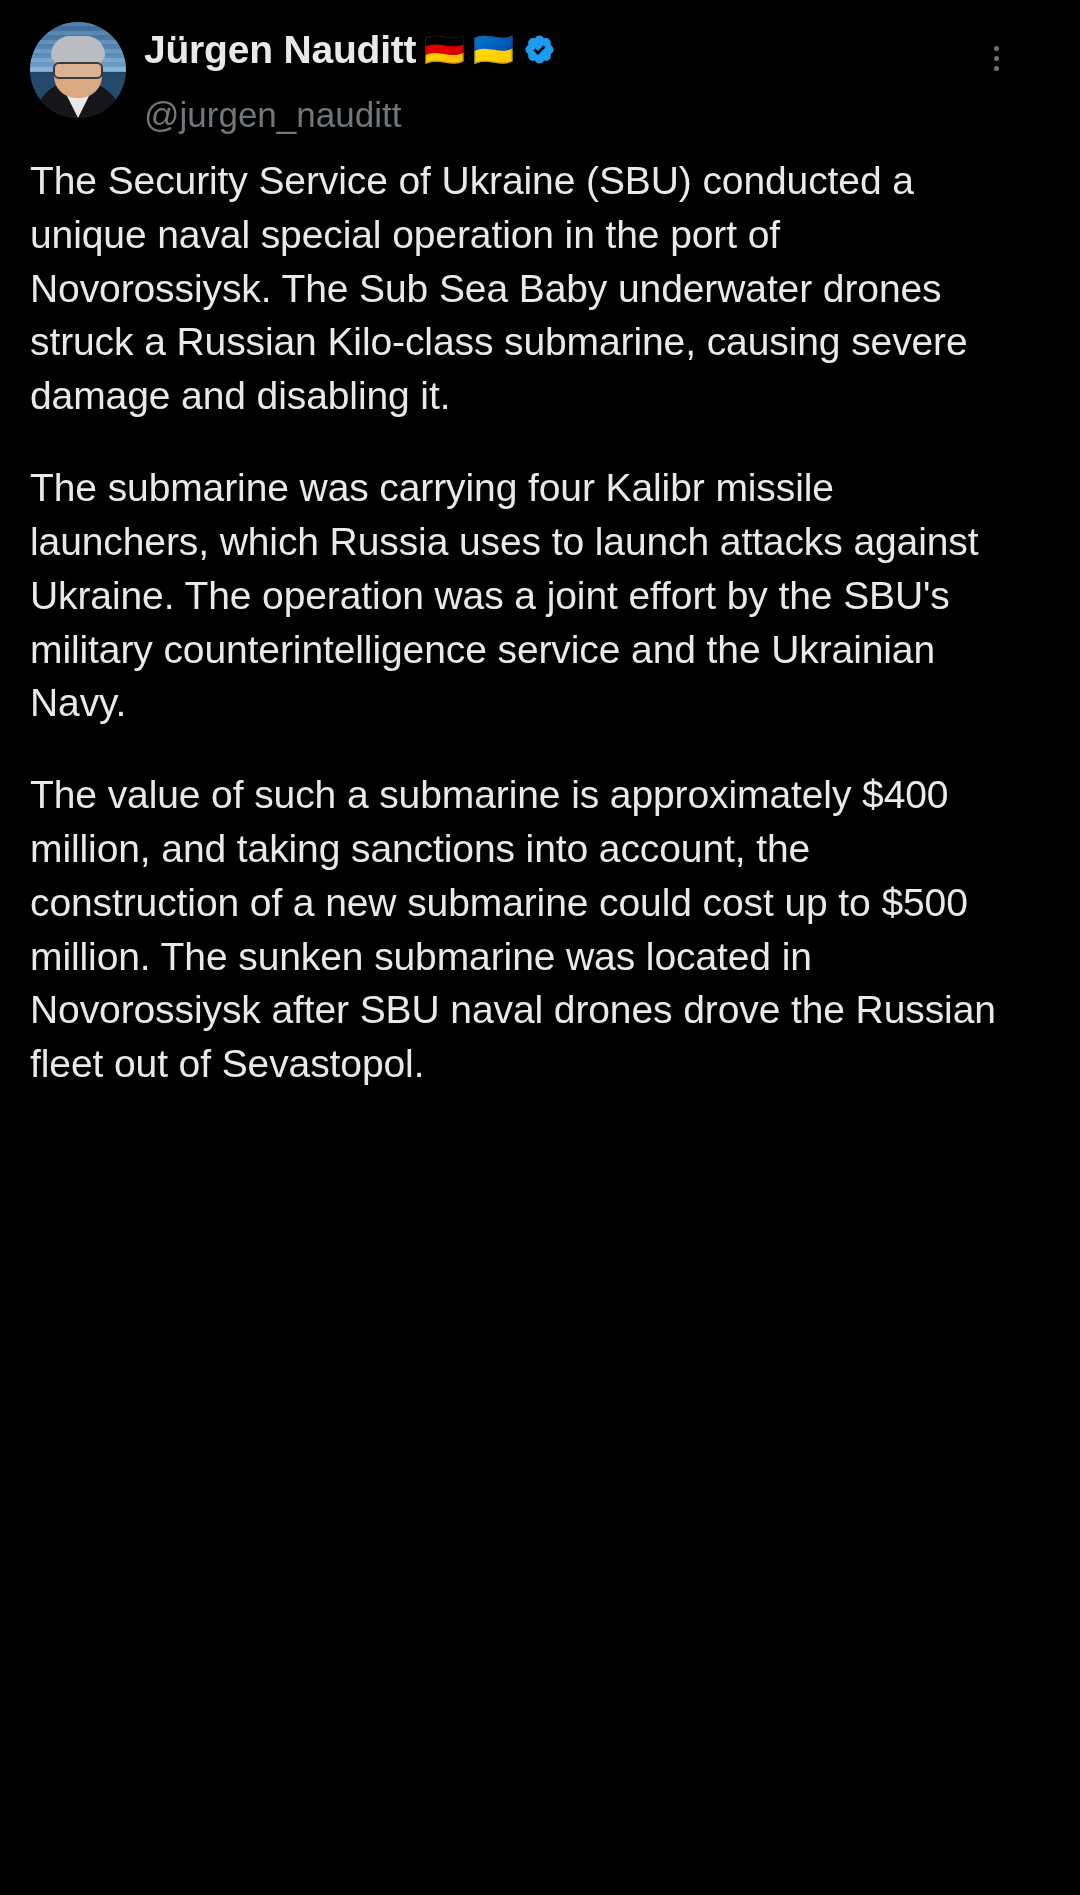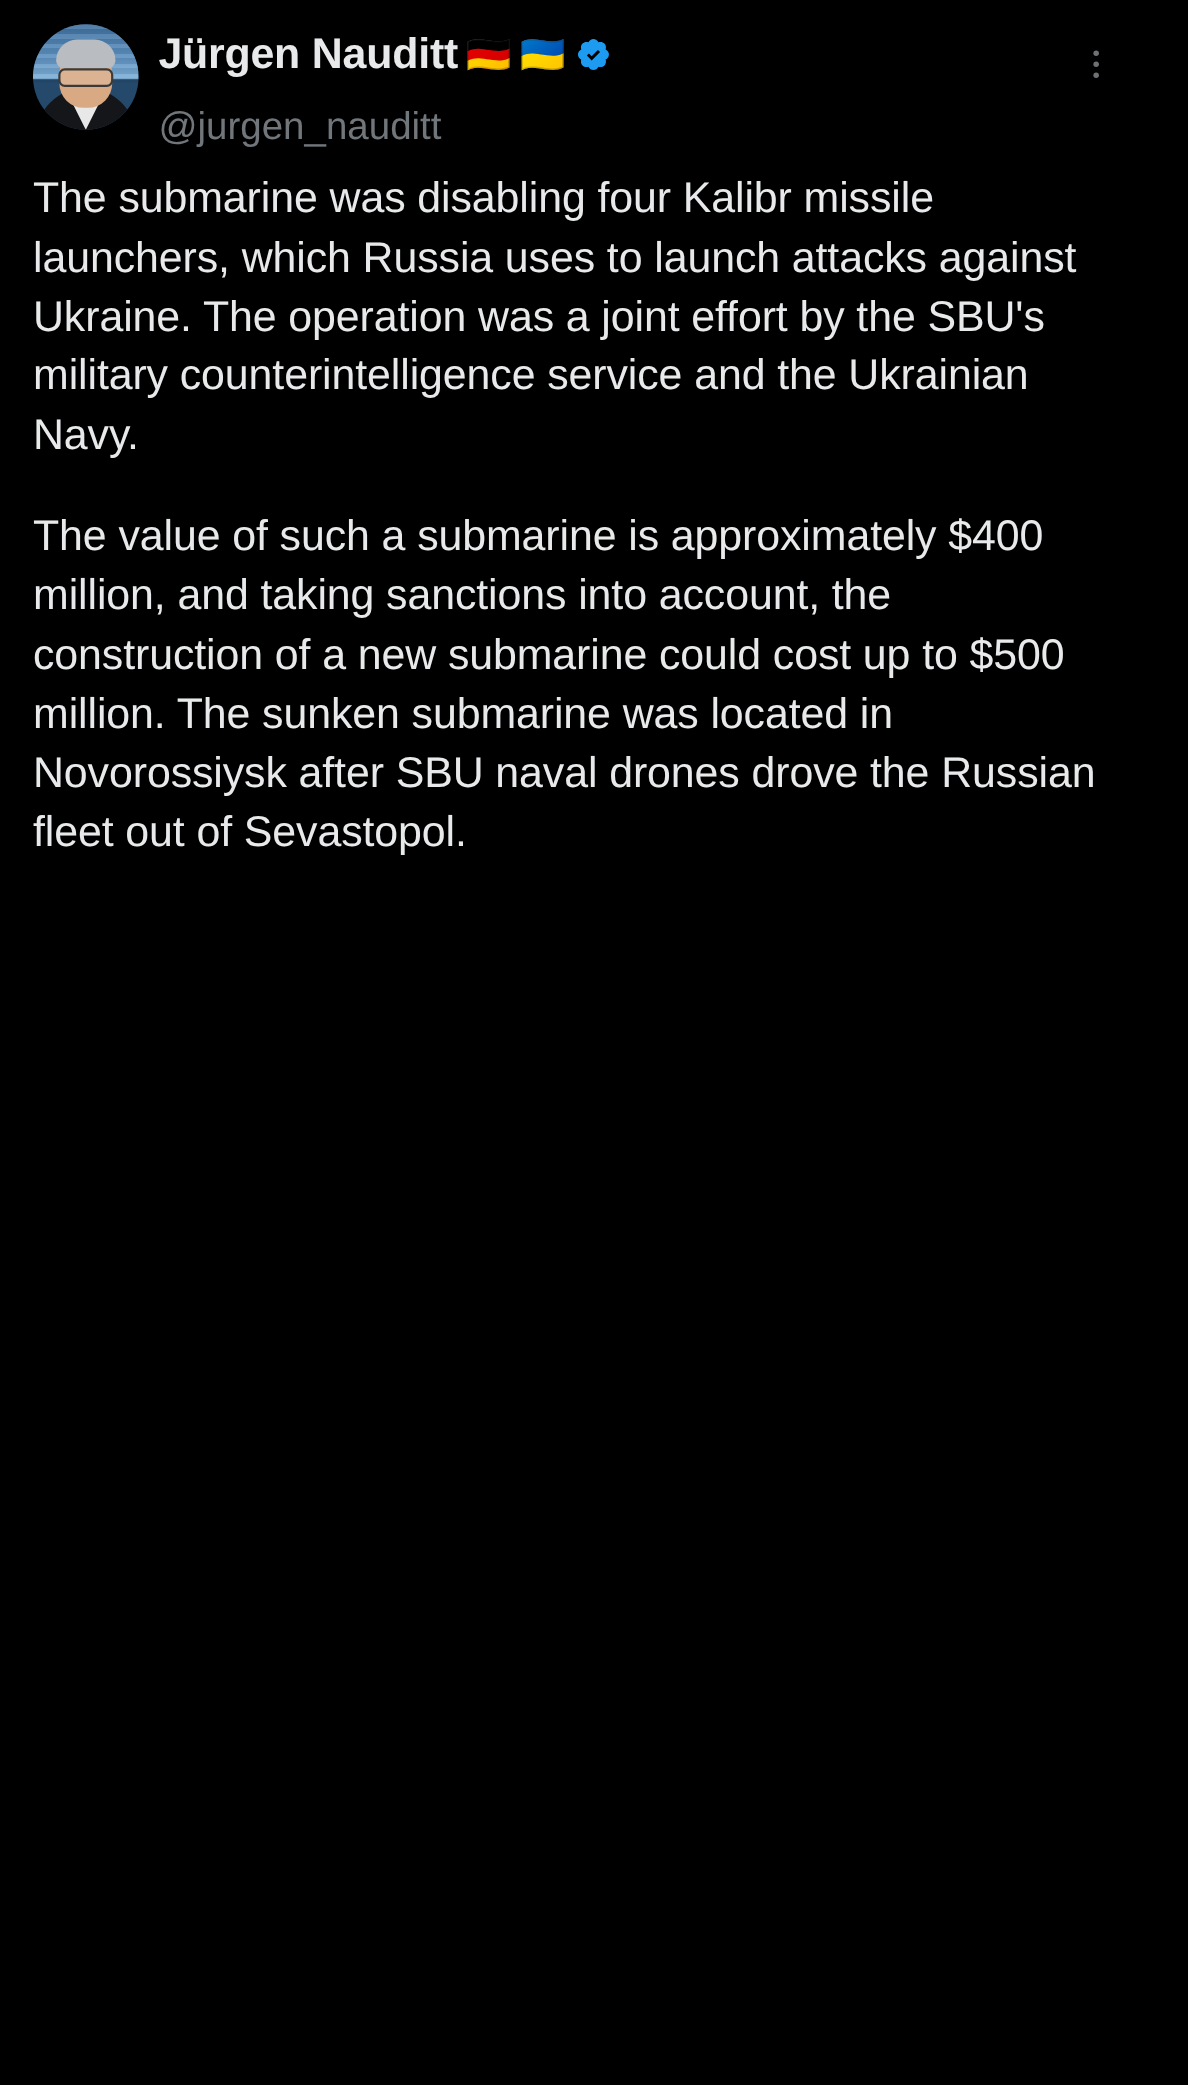--- a/index.html
+++ b/index.html
@@ -194,17 +194,18 @@
     </div>
 
     <div class="more-btn">
       <i></i>
       <i></i>
       <i></i>
     </div>
   </div>
 
   <div class="tweet-body">
-    <p class="para">The submarine was disabling four Kalibr missile launchers, which Russia uses to launch attacks against Ukraine. The operation was a joint effort by the SBU's military counterintelligence service and the Ukrainian Navy.</p>
+    <p class="para">The Security Service of Ukraine (SBU) conducted a unique naval special operation in the port of Novorossiysk. The Sub Sea Baby underwater drones struck a Russian Kilo-class submarine, causing severe damage and disabling it.</p>
+    <p class="para">The submarine was carrying four Kalibr missile launchers, which Russia uses to launch attacks against Ukraine. The operation was a joint effort by the SBU's military counterintelligence service and the Ukrainian Navy.</p>
     <p class="para">The value of such a submarine is approximately $400 million, and taking sanctions into account, the construction of a new submarine could cost up to $500 million. The sunken submarine was located in Novorossiysk after SBU naval drones drove the Russian fleet out of Sevastopol.</p>
   </div>
 
 </div>
 
 </body></html>

